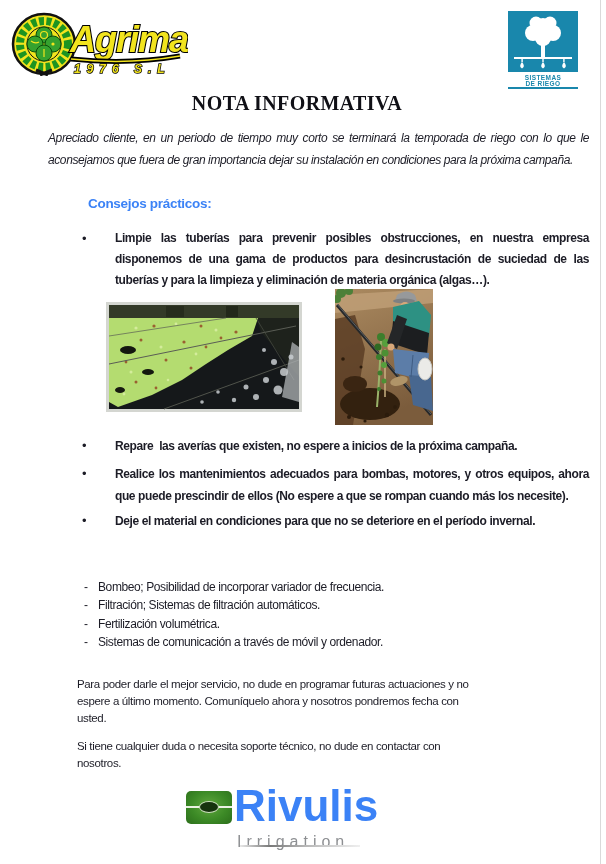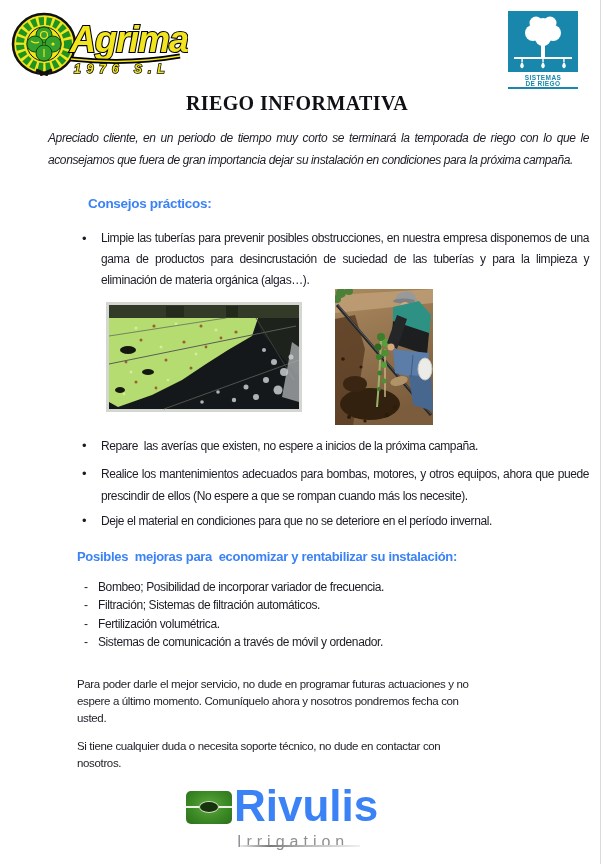--- a/index.html
+++ b/index.html
@@ -29,21 +29,21 @@
   .sec-heading{
     position:absolute;margin:0;font-size:13px;font-weight:bold;color:#3b82f6;
     letter-spacing:-.3px;white-space:pre;
   }
   #h-consejos{left:88px;top:196px;font-size:13.5px;}
   #h-mejoras{left:77px;top:549px;}
 
   .bullet{position:absolute;left:82px;width:507px;line-height:21px;}
   .bullet-marker{position:absolute;left:0;top:0;}
   .bullet-marker::before{content:"\2022";font-size:13px;}
-  .bullet-text{display:block;margin-left:19px;text-align:justify;}
+  .bullet-text{display:block;margin-left:33px;text-align:justify;font-weight:bold;}
   #b1{top:228px;}
   #b2{top:438px;line-height:16px;}
   #b2 .bullet-text{text-align:left;white-space:pre-wrap;}
   #b3{top:463px;line-height:22px;}
   #b4{top:513px;line-height:16px;}
   #b4 .bullet-text{text-align:left;}
 
   .photo{position:absolute;}
   #photo-pond{left:106px;top:302px;}
   #photo-plant{left:335px;top:289px;}
@@ -131,21 +131,21 @@
         <rect x="55.2" y="48" width="1.4" height="3"></rect>
         <path d="M14,51 C11.8,54 11.4,55.6 14,57.6 C16.6,55.6 16.2,54 14,51 Z"></path>
         <path d="M35,51 C32.8,54 32.4,55.6 35,57.6 C37.6,55.6 37.2,54 35,51 Z"></path>
         <path d="M56,51 C53.8,54 53.4,55.6 56,57.6 C58.6,55.6 58.2,54 56,51 Z"></path>
       </g>
     </g>
     <text x="35" y="68.5" text-anchor="middle" font-family="Liberation Sans, sans-serif" font-size="6.5" font-weight="bold" fill="#1987ac" letter-spacing=".4">SISTEMAS</text>
     <text x="35" y="75" text-anchor="middle" font-family="Liberation Sans, sans-serif" font-size="6.5" font-weight="bold" fill="#1987ac" letter-spacing=".4">DE RIEGO</text>
   </svg>
 
-  <h1 class="doc-title">RIEGO INFORMATIVA</h1>
+  <h1 class="doc-title">NOTA INFORMATIVA</h1>
 
   <p class="intro bodytxt">Apreciado cliente, en un periodo de tiempo muy corto se terminará la temporada de riego con lo que le aconsejamos que fuera de gran importancia dejar su instalación en condiciones para la próxima campaña.</p>
 
   <h2 class="sec-heading" id="h-consejos">Consejos prácticos:</h2>
 
   <div class="bullet bodytxt" id="b1">
     <span class="bullet-marker"></span>
     <span class="bullet-text">Limpie las tuberías para prevenir posibles obstrucciones, en nuestra empresa disponemos de una gama de productos para desincrustación de suciedad de las tuberías y para la limpieza y eliminación de materia orgánica (algas…).</span>
   </div>
 
@@ -268,21 +268,20 @@
   <div class="bullet bodytxt" id="b3">
     <span class="bullet-marker"></span>
     <span class="bullet-text">Realice los mantenimientos adecuados para bombas, motores, y otros equipos, ahora que puede prescindir de ellos (No espere a que se rompan cuando más los necesite).</span>
   </div>
 
   <div class="bullet bodytxt" id="b4">
     <span class="bullet-marker"></span>
     <span class="bullet-text">Deje el material en condiciones para que no se deteriore en el período invernal.</span>
   </div>
 
-  <h2 class="sec-heading" id="h-mejoras">Posibles  mejoras para  economizar y rentabilizar su instalación:</h2>
 
   <div class="dash-list bodytxt">
     <div class="dash-item">
       <span>Bombeo; Posibilidad de incorporar variador de frecuencia.</span></div>
     <div class="dash-item">
       <span>Filtración; Sistemas de filtración automáticos.</span></div>
     <div class="dash-item">
       <span>Fertilización volumétrica.</span></div>
     <div class="dash-item">
       <span>Sistemas de comunicación a través de móvil y ordenador.</span></div>

